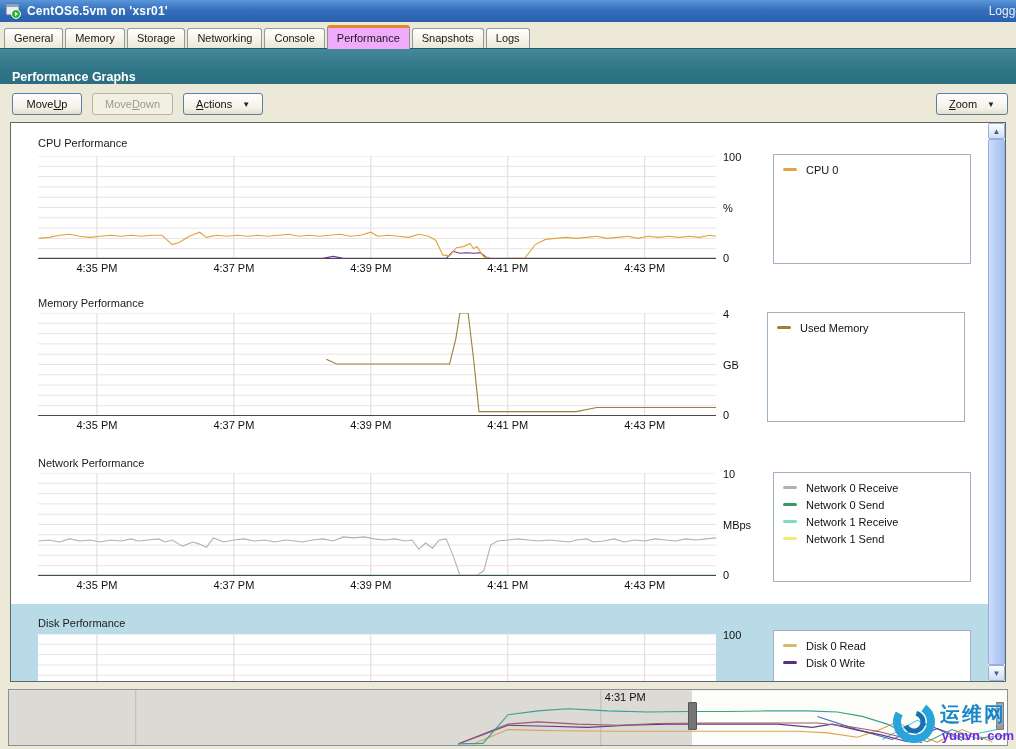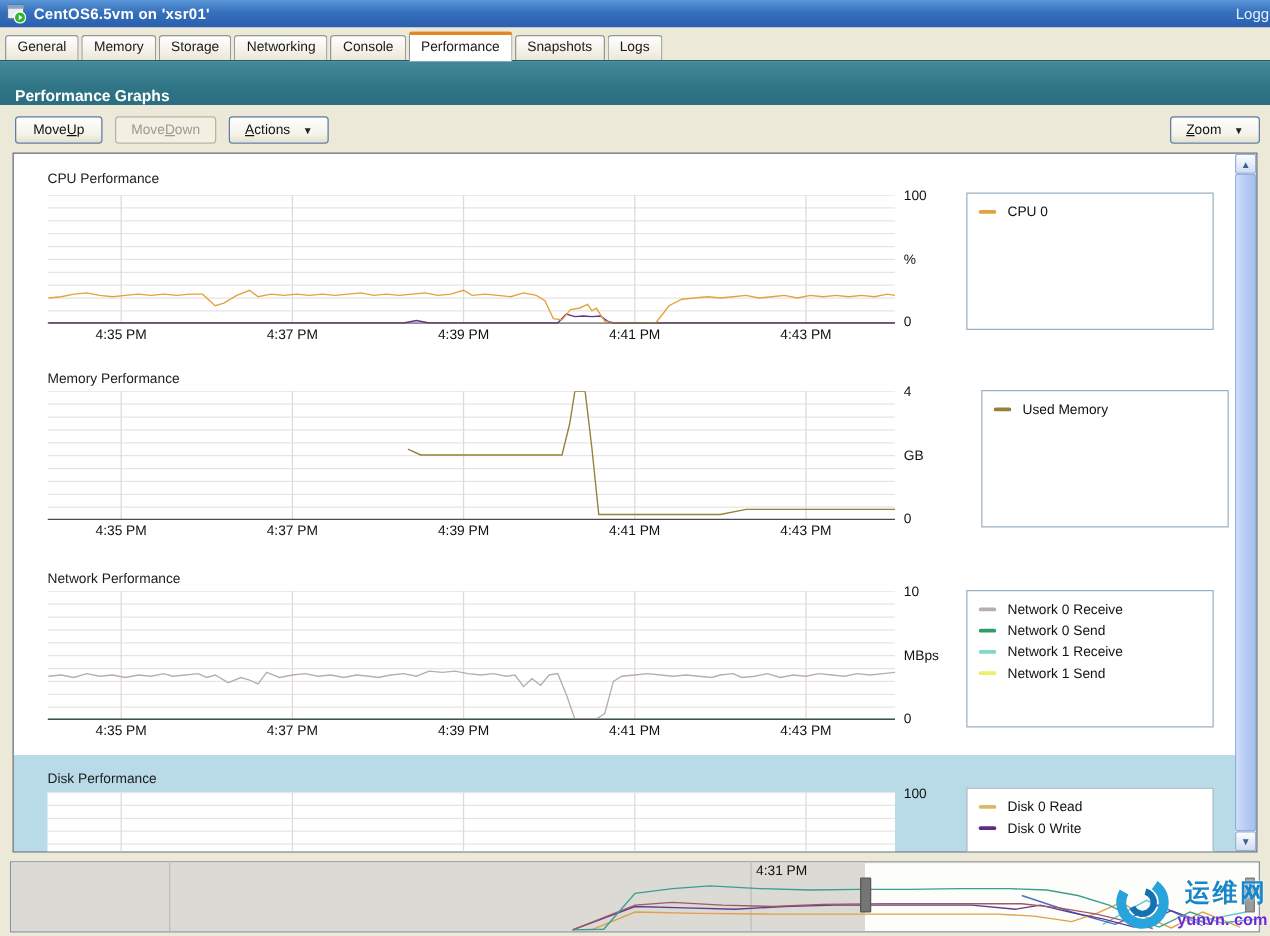--- a/index.html
+++ b/index.html
@@ -12,21 +12,21 @@
     display:flex; align-items:center; padding-left:5px; overflow:hidden; }
   .titlebar .wtitle { color:#fff; font-weight:bold; font-size:12px; margin-left:6px; letter-spacing:.2px; }
   .titlebar .right-text { position:absolute; right:-6px; top:4px; color:#e8eefb; font-size:12px; }
 
   
   .tabbar { position:absolute; left:0; top:22px; width:1016px; height:26px; background:#ece9d8;
     display:flex; align-items:flex-end; padding-left:4px; }
   .tab { height:20px; padding:3px 9px 2px; margin-right:2px; border:1px solid #919b9c; border-bottom:none;
     border-radius:3px 3px 0 0; background:linear-gradient(180deg,#ffffff,#ece8d8);
     color:#1a1a1a; cursor:default; white-space:nowrap; }
-  .tab.active { height:24px; padding-top:4px; background:#ffffff; border-color:#8a9496;
+  .tab.active { height:24px; padding-top:4px; background:#f0abfc; border-color:#8a9496;
     border-top:3px solid #e08726; position:relative; z-index:2; margin-bottom:-1px;text-align:right; }
 
   
   .teal-header { position:absolute; left:0; top:48px; width:1016px; height:36px;
     background:linear-gradient(180deg,#44899a 0%,#2f7586 60%,#2a6e7f 100%);
     border-top:1px solid #1d5d6b; display:flex; align-items:flex-end; padding-left:12px; }
   .teal-header .htext { color:#fff; font-weight:bold; font-size:12.5px; }
 
   
   .toolbar { position:absolute; left:0; top:84px; width:1016px; height:40px; background:#ece9d8;
@@ -74,21 +74,21 @@
   .bp-svg { position:absolute; left:0; top:0; width:100%; height:100%; }
   .bp-labels { position:absolute; left:0; top:1px; width:100%; height:13px; }
   .bp-labels .xtick { transform:none; margin-left:4px; }
   .range-handle { position:absolute; left:calc(68.4% - 4px); top:12px; width:9px; height:28px;
     background:#757575; border:1px solid #565656; border-radius:1px; }
   .range-handle-right { position:absolute; right:3px; top:12px; width:8px; height:28px;
     background:#9b9b9b; border:1px solid #7a7a7a; border-radius:1px; }
 
   
   .watermark { position:absolute; right:2px; bottom:1px; display:flex; align-items:center; z-index:5; }
-  .wm-text { display:flex; flex-direction:column; align-items:flex-end; margin-left:-8px; }
+  .wm-text { display:flex; flex-direction:column; align-items:center; margin-left:-8px; }
   .wm-cn { color:#1886c8; font-size:20px; font-weight:bold; letter-spacing:2px; text-shadow:0 0 2px #fff; }
   .wm-en { color:#6d28d9; font-size:13px; font-weight:bold; margin-left:10px; text-shadow:0 0 2px #fff; }
 
   u { text-decoration:underline; }
 </style>
 </head>
 <body>
 
 <div class="titlebar">
   <span style="display:inline-flex;">
@@ -204,21 +204,21 @@
       <span class="xtick" style="left: 28.89%;">4:37 PM</span>
       <span class="xtick" style="left: 49.09%;">4:39 PM</span>
       <span class="xtick" style="left: 69.29%;">4:41 PM</span>
       <span class="xtick" style="left: 89.49%;">4:43 PM</span>
     </div>
   <div class="yaxis" style="left:709px; top:190px;">
     <span class="ymax">4</span>
     <span class="yunit">GB</span>
     <span class="yzero">0</span>
   </div>
-  <div class="legend" style="left:774px; top:189px;">
+  <div class="legend" style="left:756px; top:189px;">
       <div class="lrow">
         <span class="dash" style="background: rgb(149, 129, 57);"></span>
         <span class="lbl">Used Memory</span>
       </div>
     </div>
 
   <div class="sec-title" style="left:27px; top:334px;">Network Performance</div>
   <div class="plot" style="left:27px; top:350px;">
       <svg viewBox="0 0 678 103" preserveAspectRatio="none" style="width: 100%; height: 100%; display: block;">
         <line x1="0" x2="678" y1="0" y2="0" stroke="#eae3e3" stroke-width="1"></line>

